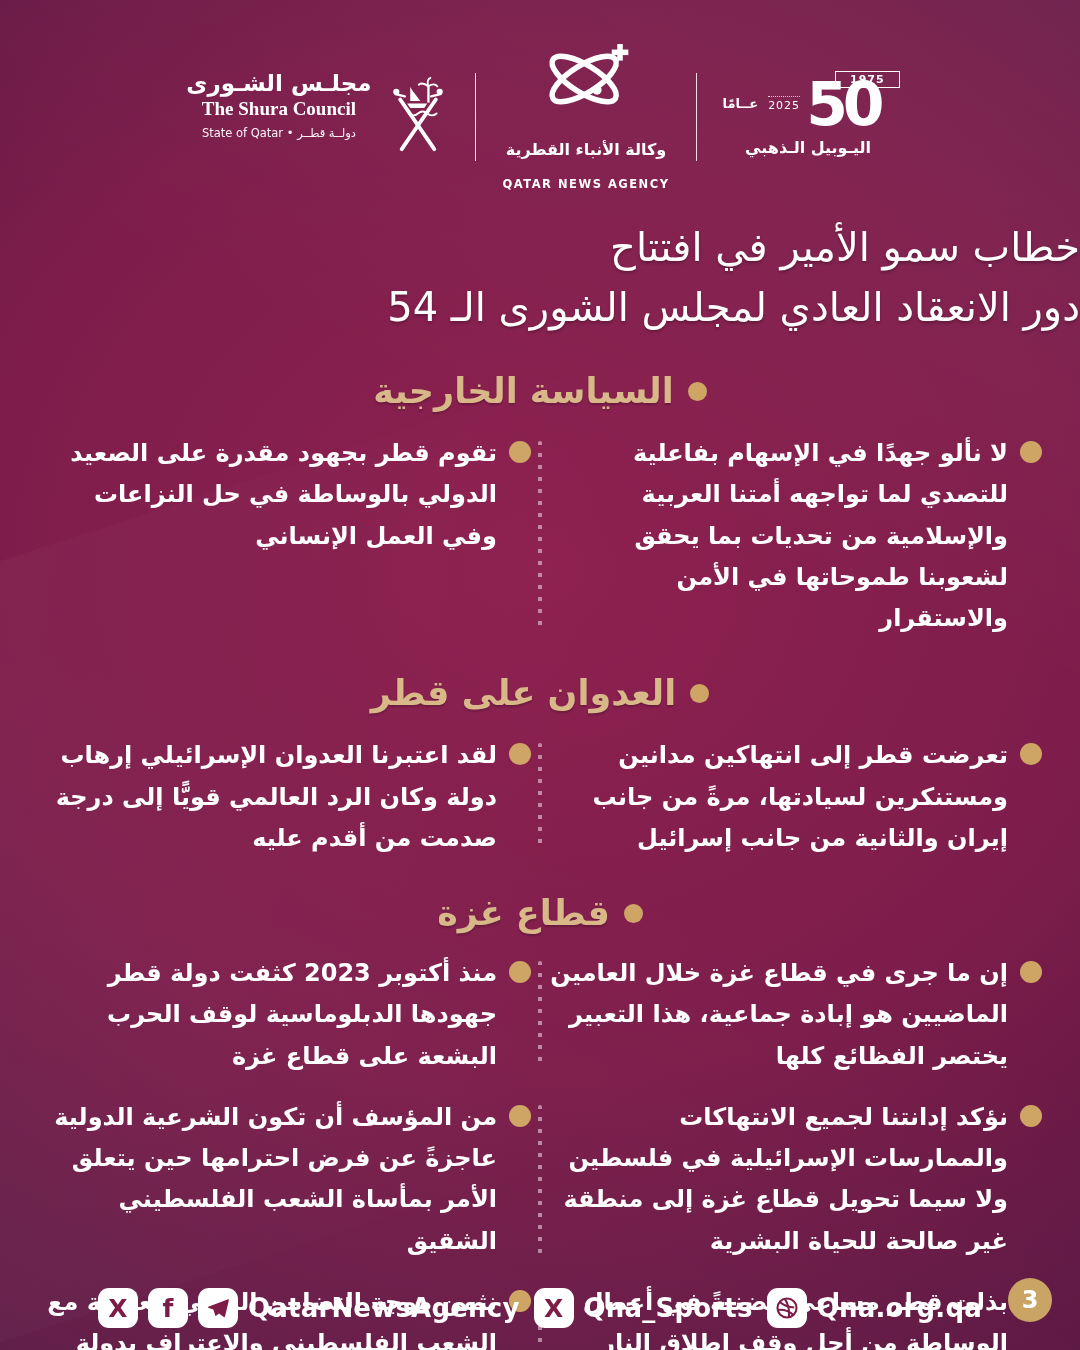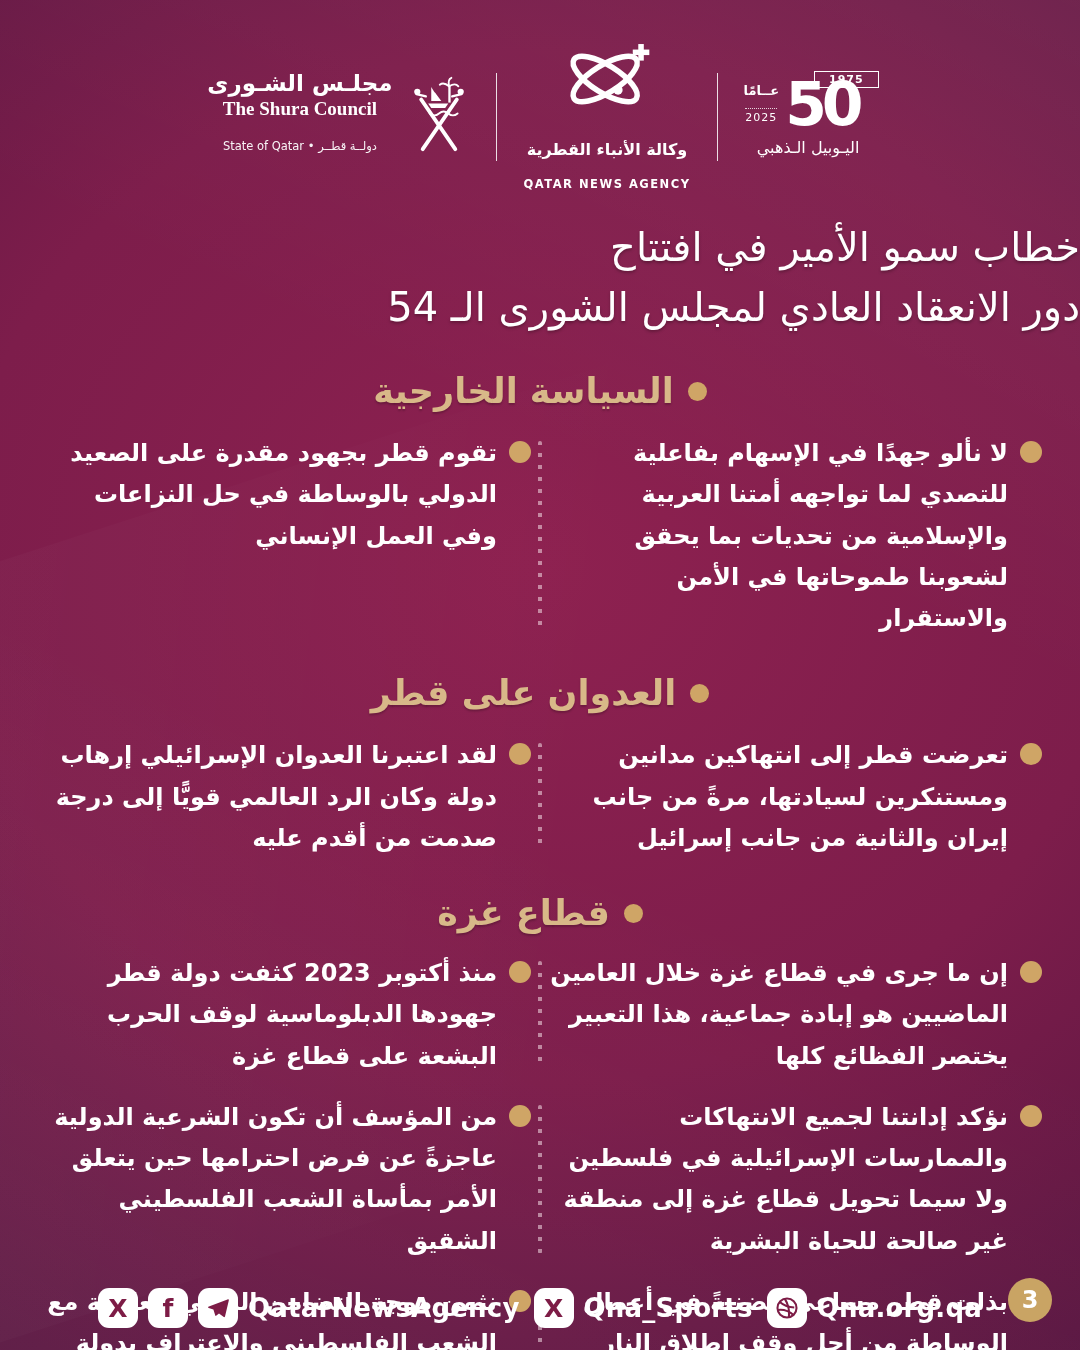--- a/index.html
+++ b/index.html
@@ -21,34 +21,34 @@
   }
 
   
   .header { display:flex; justify-content:center; align-items:center; gap:26px; padding-top:42px; }
   .vdiv { width:1px; height:88px; background:rgba(255,255,255,0.85); }
 
   .shura { display:flex; align-items:flex-start; gap:16px; }
   .shura-text { text-align:center; }
   .shura-ar { font-size:23px; font-weight:bold; letter-spacing:1px; }
   .shura-en { font-size:19px; font-weight:bold; margin-top:2px; font-family:Liberation Serif, serif; }
-  .shura-sub { font-size:11.5px; margin-top:19px; opacity:.95; }
+  .shura-sub { font-size:11.5px; margin-top:6px; opacity:.95; }
 
   .qna { display:flex; flex-direction:column; align-items:center;gap:16px; }
   .qna-ar { font-size:16px; font-weight:bold; margin-top:4px; }
   .qna-en { font-size:11.5px; font-weight:bold; letter-spacing:1.5px; margin-top:2px; }
 
   .jubilee { display:flex; flex-direction:column; align-items:center; }
   .jub-top { position:relative; display:flex; align-items:center; gap:6px; padding:0 14px 0 0; }
-  .jub-side { display:flex; flex-direction:column; align-items:center; gap:10px; }
+  .jub-side { display:flex; align-items:center; gap:10px; }
   .jub-aaman { font-size:13px; font-weight:bold; }
   .jub-2025 { font-size:11px; border-top:1px dotted rgba(255,255,255,.8); padding-top:2px; letter-spacing:1px; }
   .jub-50 { font-size:60px; font-weight:bold; line-height:.9; letter-spacing:-5px; }
   .jub-1975 { position:absolute; top:-6px; right:-6px; border:1.5px solid #fff; font-size:11px; font-weight:bold; padding:1px 14px; letter-spacing:1px; }
-  .jub-label { font-size:16px; font-weight:normal; margin-top:7px; }
+  .jub-label { font-size:16px; font-weight:bold; margin-top:7px; }
 
   
   .title { margin-top:26px; text-align:right; font-size:40px; font-weight:normal; line-height:1.5;
            text-shadow:0 2px 3px rgba(0,0,0,.25); }
 
   
   .section-heading { margin-top:34px; display:flex; justify-content:center; align-items:center; gap:14px;
                      color:#d8b888; font-size:35px; font-weight:bold; text-shadow:0 2px 2px rgba(0,0,0,.2); }
   .h-dot { width:19px; height:19px; border-radius:50%; background:#cfa566; flex:none; }
 

